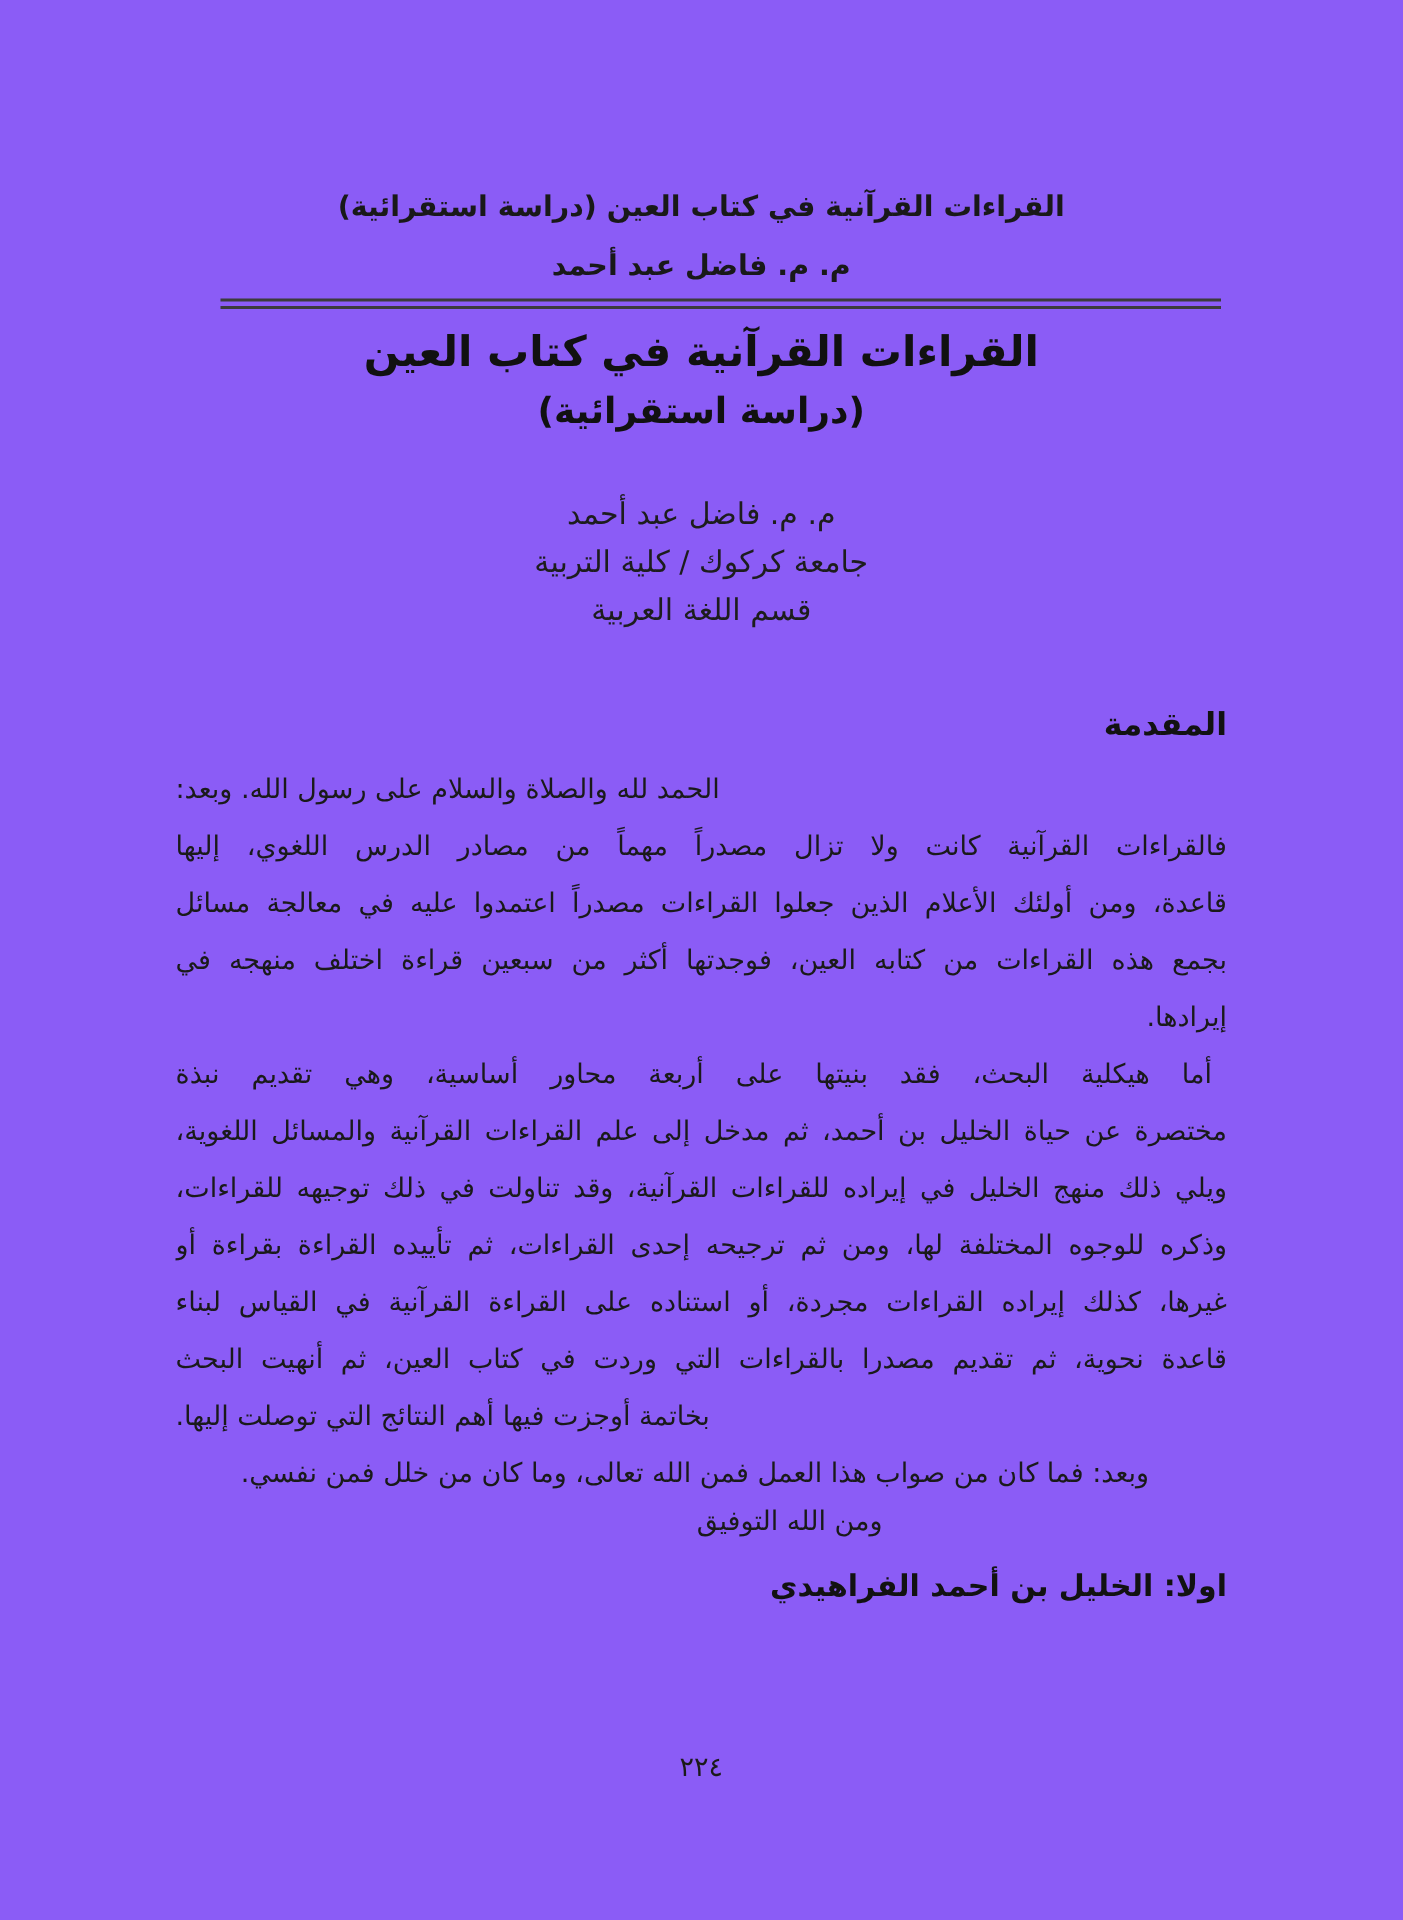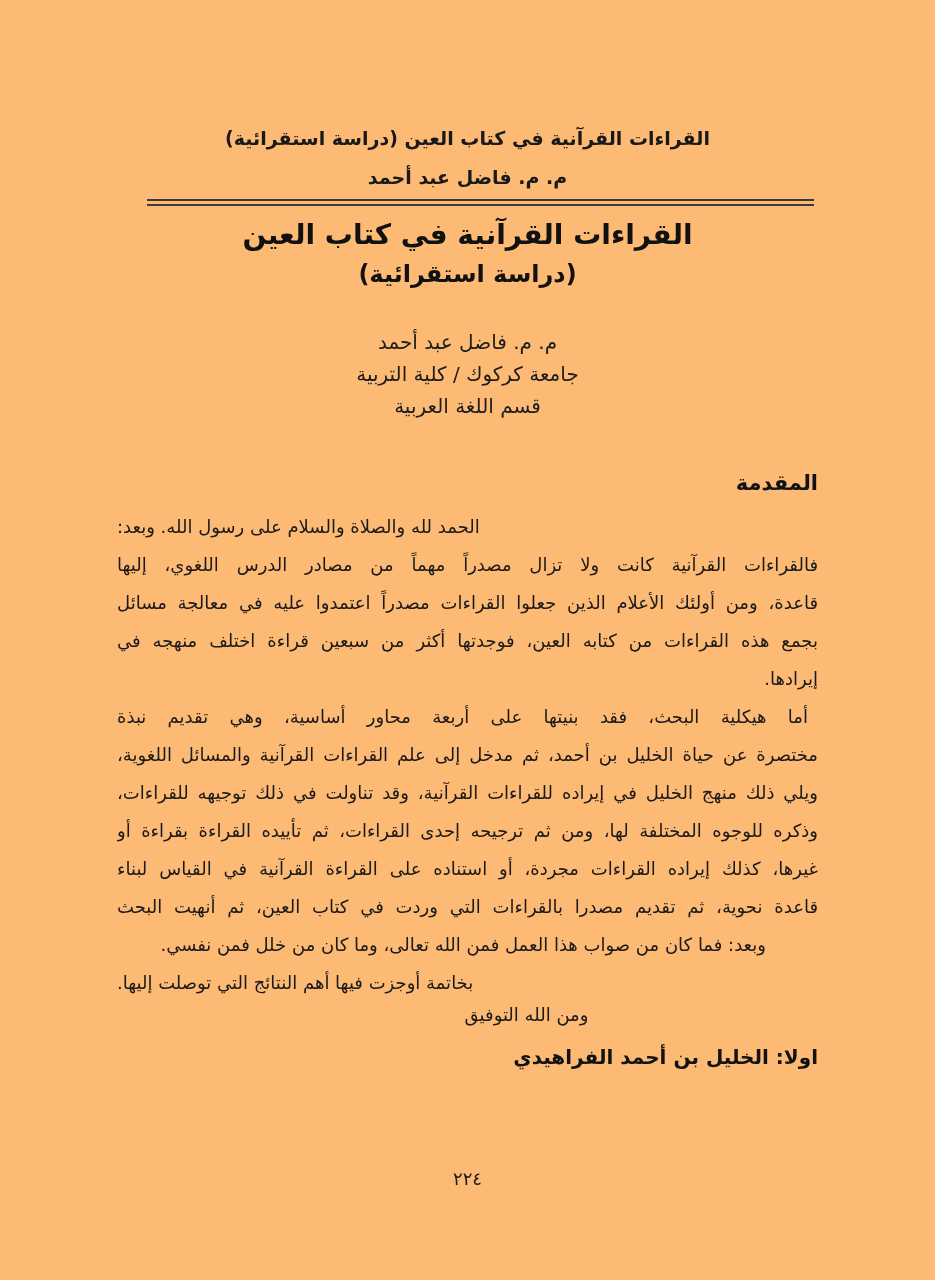--- a/index.html
+++ b/index.html
@@ -6,21 +6,21 @@
     margin: 0;
     padding: 0;
     background: #e9e9e9;
     font-family: "DejaVu Sans", sans-serif;
   }
   .page {
     position: relative;
     width: 935px;
     height: 1280px;
     margin: 0 auto;
-    background: #fdba74;
+    background: #8b5cf6;
     direction: rtl;
     box-sizing: border-box;
     padding: 125px 117px 0 117px;
     color: #141414;
     overflow: hidden;
   }
   
   .running-header { text-align: center; font-weight: bold; font-size: 19px; color: #191919; }
   .rh-line1 { line-height: 26px; margin-bottom: 13px; }
   .rh-line2 { line-height: 26px; }
@@ -96,23 +96,23 @@
     <div class="bline jline">قاعدة، ومن أولئك الأعلام الذين جعلوا القراءات مصدراً اعتمدوا عليه في معالجة مسائل</div>
     <div class="bline jline">بجمع هذه القراءات من كتابه العين، فوجدتها أكثر من سبعين قراءة اختلف منهجه في</div>
     <div class="bline rline">إيرادها.</div>
 
     <div class="bline jline first-indent">أما هيكلية البحث، فقد بنيتها على أربعة محاور أساسية، وهي تقديم نبذة</div>
     <div class="bline jline">مختصرة عن حياة الخليل بن أحمد، ثم مدخل إلى علم القراءات القرآنية والمسائل اللغوية،</div>
     <div class="bline jline">ويلي ذلك منهج الخليل في إيراده للقراءات القرآنية، وقد تناولت في ذلك توجيهه للقراءات،</div>
     <div class="bline jline">وذكره للوجوه المختلفة لها، ومن ثم ترجيحه إحدى القراءات، ثم تأييده القراءة بقراءة أو</div>
     <div class="bline jline">غيرها، كذلك إيراده القراءات مجردة، أو استناده على القراءة القرآنية في القياس لبناء</div>
     <div class="bline jline">قاعدة نحوية، ثم تقديم مصدرا بالقراءات التي وردت في كتاب العين، ثم أنهيت البحث</div>
+    <div class="bline shift">بخاتمة أوجزت فيها أهم النتائج التي توصلت إليها.</div>
+
     <div class="bline rline ind-md">وبعد: فما كان من صواب هذا العمل فمن الله تعالى، وما كان من خلل فمن نفسي.</div>
-
-    <div class="bline shift">بخاتمة أوجزت فيها أهم النتائج التي توصلت إليها.</div>
 
     <div class="bline center-shift">ومن الله التوفيق</div>
   </div>
 
   <div class="section-heading">اولا: الخليل بن أحمد الفراهيدي</div>
 
   <div class="page-number">٢٢٤</div>
 
 </div>
 

